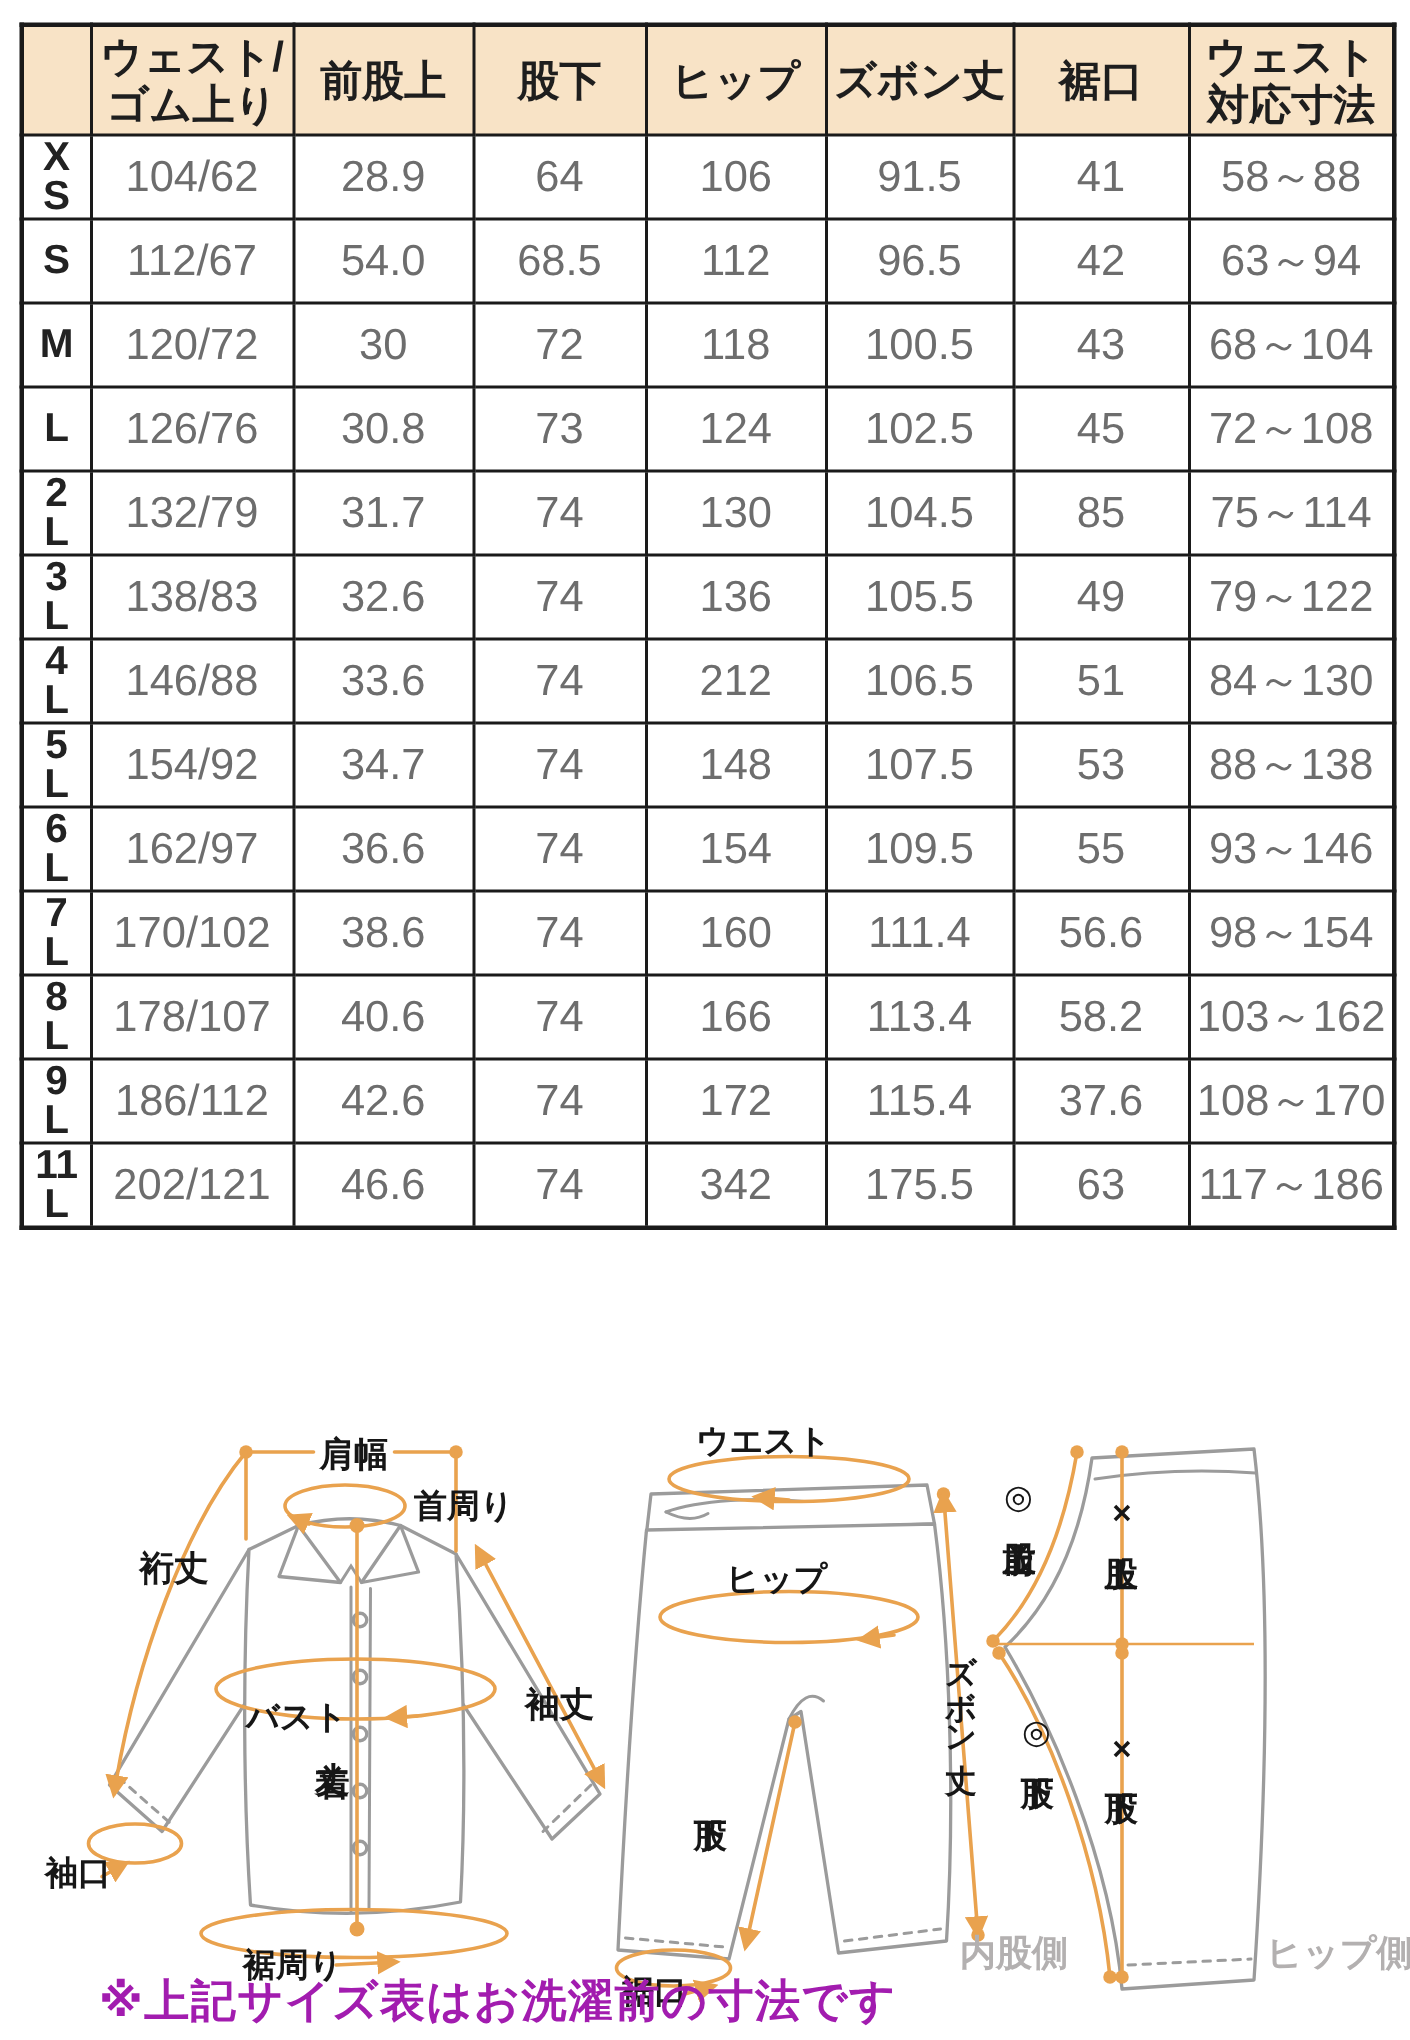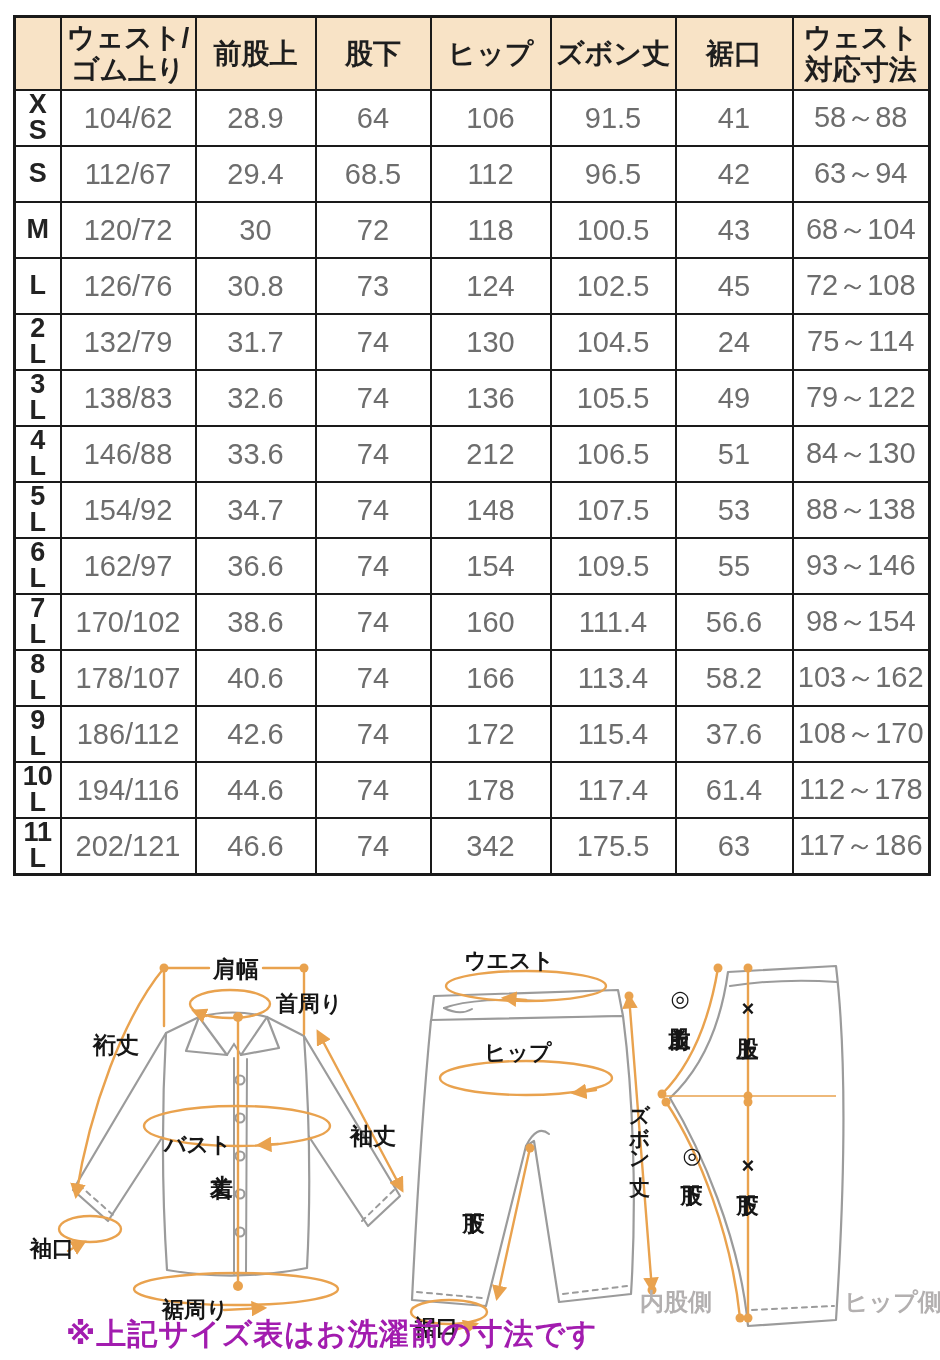--- a/index.html
+++ b/index.html
@@ -73,21 +73,21 @@
             <td>28.9</td>
             <td>64</td>
             <td>106</td>
             <td>91.5</td>
             <td>41</td>
             <td>58～88</td>
           </tr>
           <tr>
             <th class="size-cell">S</th>
             <td>112/67</td>
-            <td>29.4</td>
+            <td>54.0</td>
             <td>68.5</td>
             <td>112</td>
             <td>96.5</td>
             <td>42</td>
             <td>63～94</td>
           </tr>
           <tr>
             <th class="size-cell">M</th>
             <td>120/72</td>
             <td>30</td>
@@ -108,21 +108,21 @@
             <td>72～108</td>
           </tr>
           <tr>
             <th class="size-cell">2
 L</th>
             <td>132/79</td>
             <td>31.7</td>
             <td>74</td>
             <td>130</td>
             <td>104.5</td>
-            <td>24</td>
+            <td>85</td>
             <td>75～114</td>
           </tr>
           <tr>
             <th class="size-cell">3
 L</th>
             <td>138/83</td>
             <td>32.6</td>
             <td>74</td>
             <td>136</td>
             <td>105.5</td>
@@ -187,31 +187,20 @@
           <tr>
             <th class="size-cell">9
 L</th>
             <td>186/112</td>
             <td>42.6</td>
             <td>74</td>
             <td>172</td>
             <td>115.4</td>
             <td>37.6</td>
             <td>108～170</td>
-          </tr>
-          <tr>
-            <th class="size-cell">10
-L</th>
-            <td>194/116</td>
-            <td>44.6</td>
-            <td>74</td>
-            <td>178</td>
-            <td>117.4</td>
-            <td>61.4</td>
-            <td>112～178</td>
           </tr>
           <tr>
             <th class="size-cell">11
 L</th>
             <td>202/121</td>
             <td>46.6</td>
             <td>74</td>
             <td>342</td>
             <td>175.5</td>
             <td>63</td>

